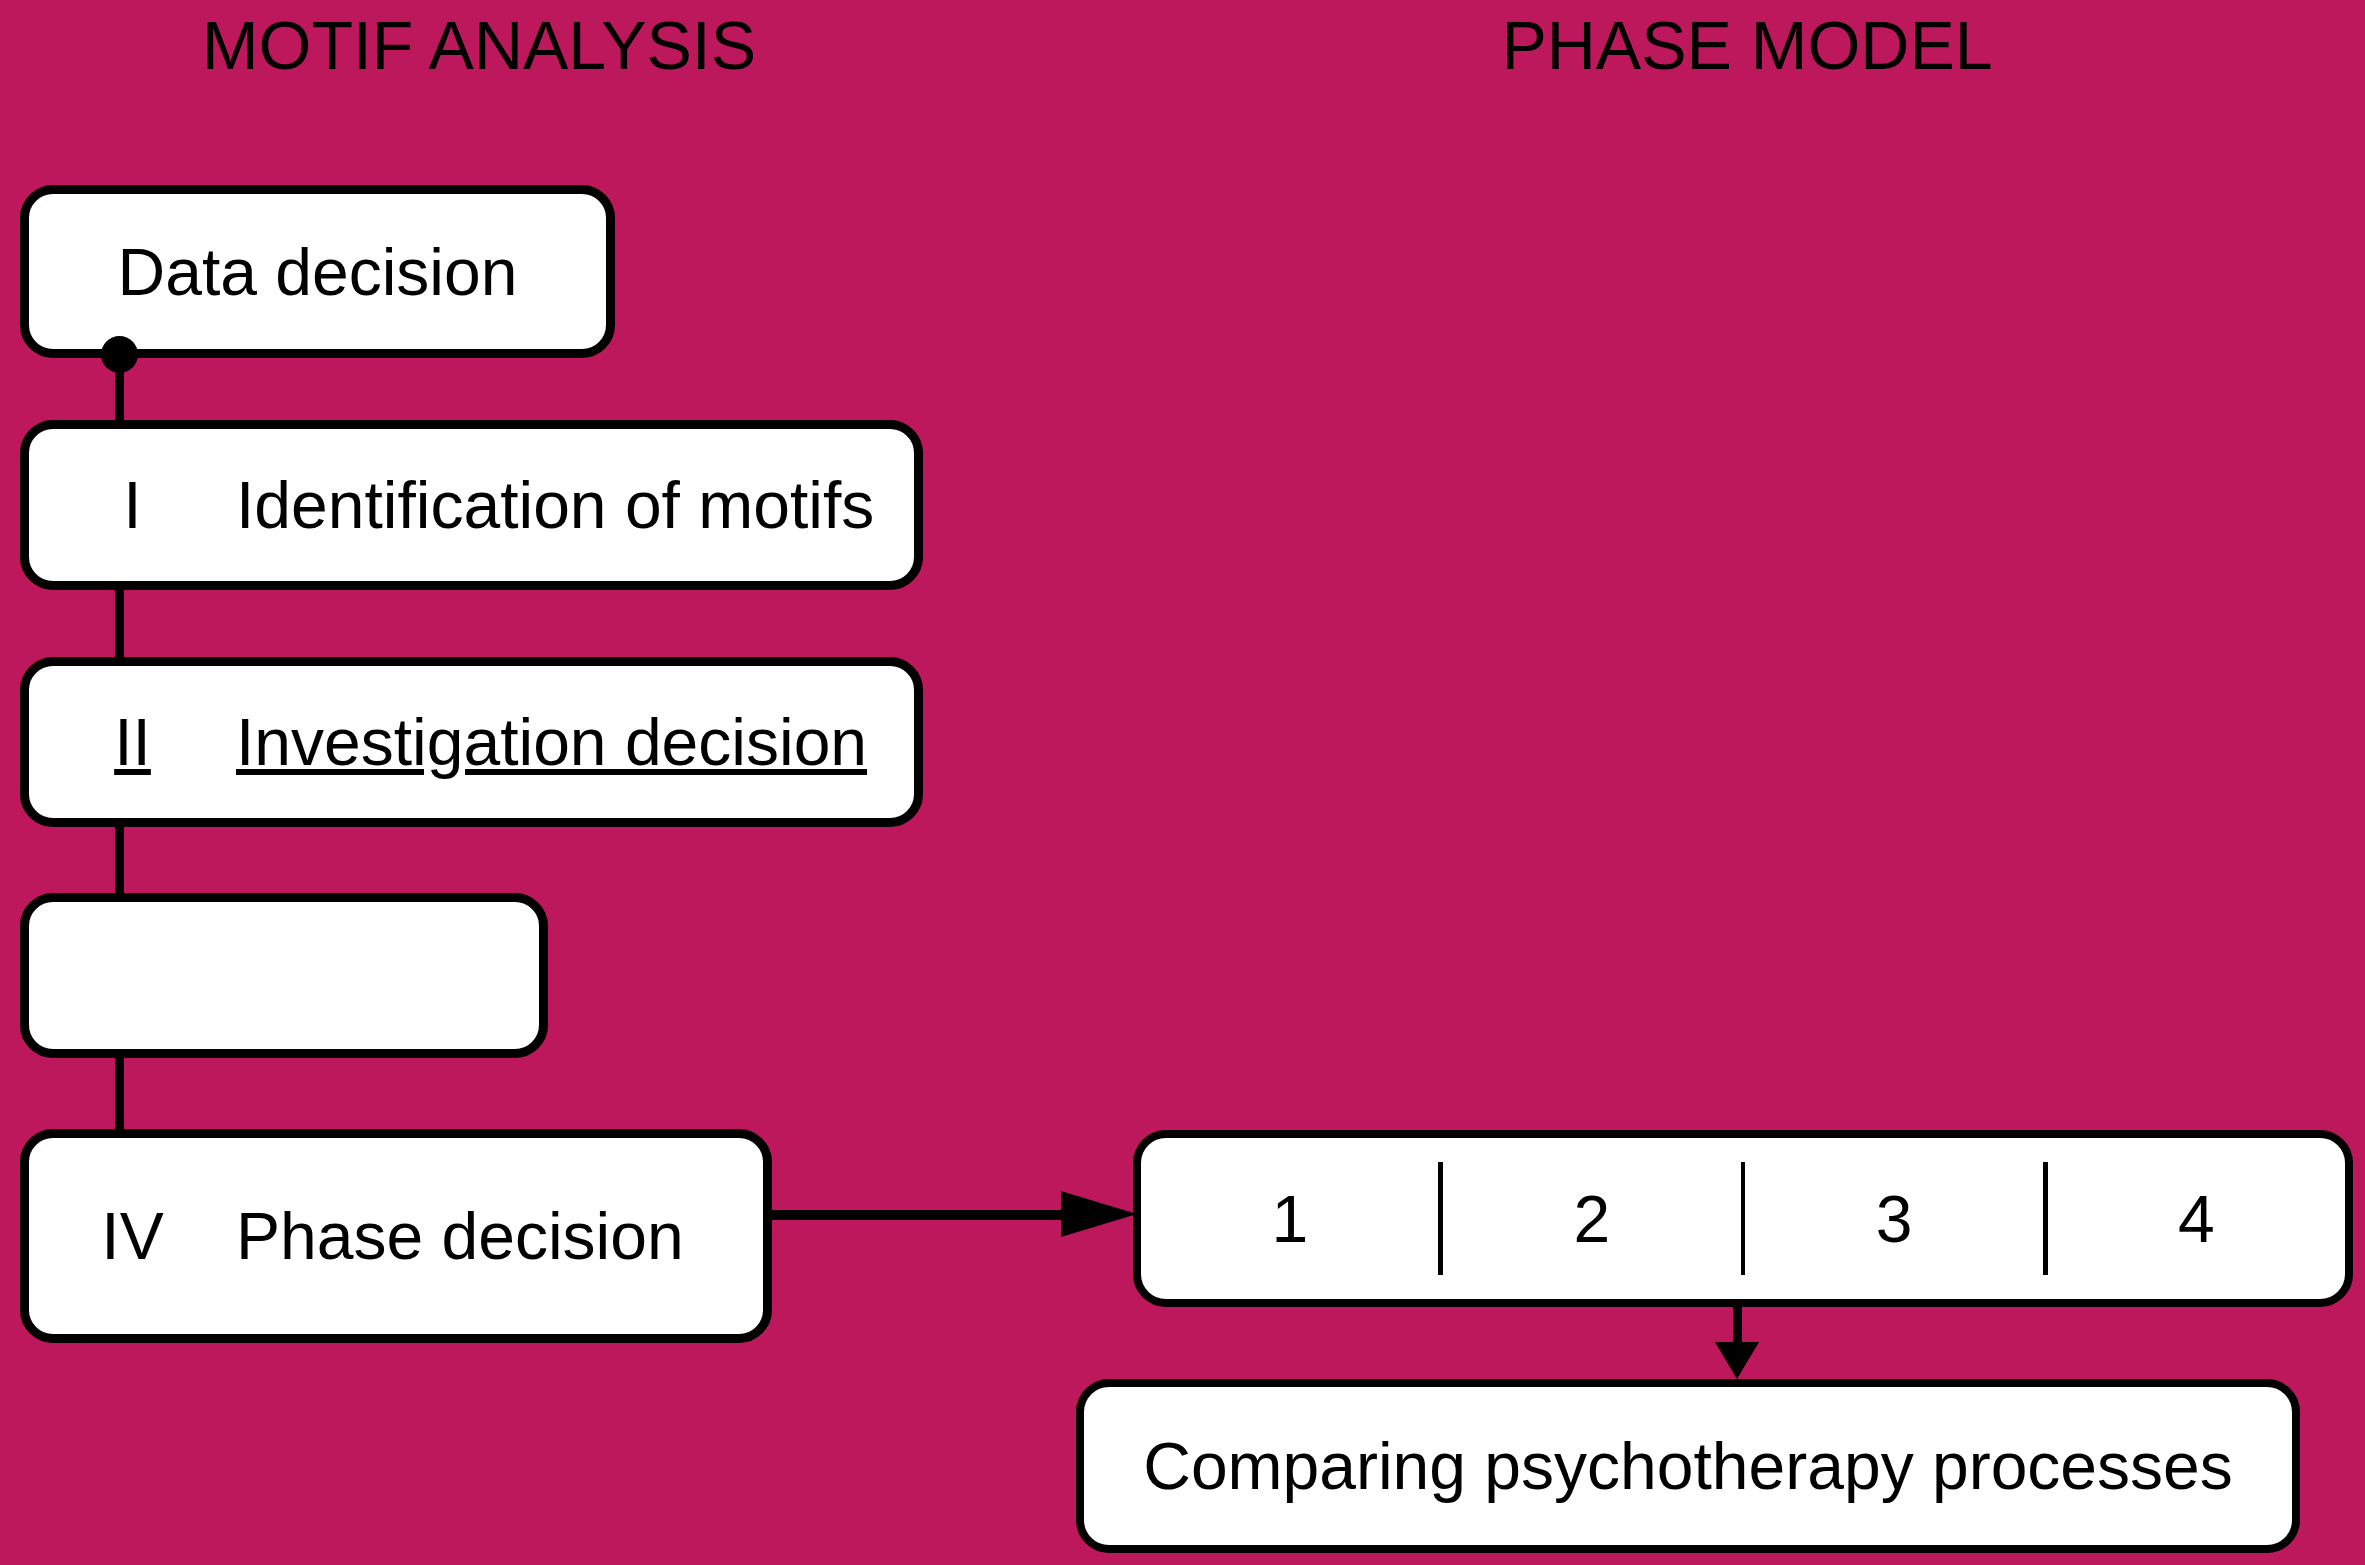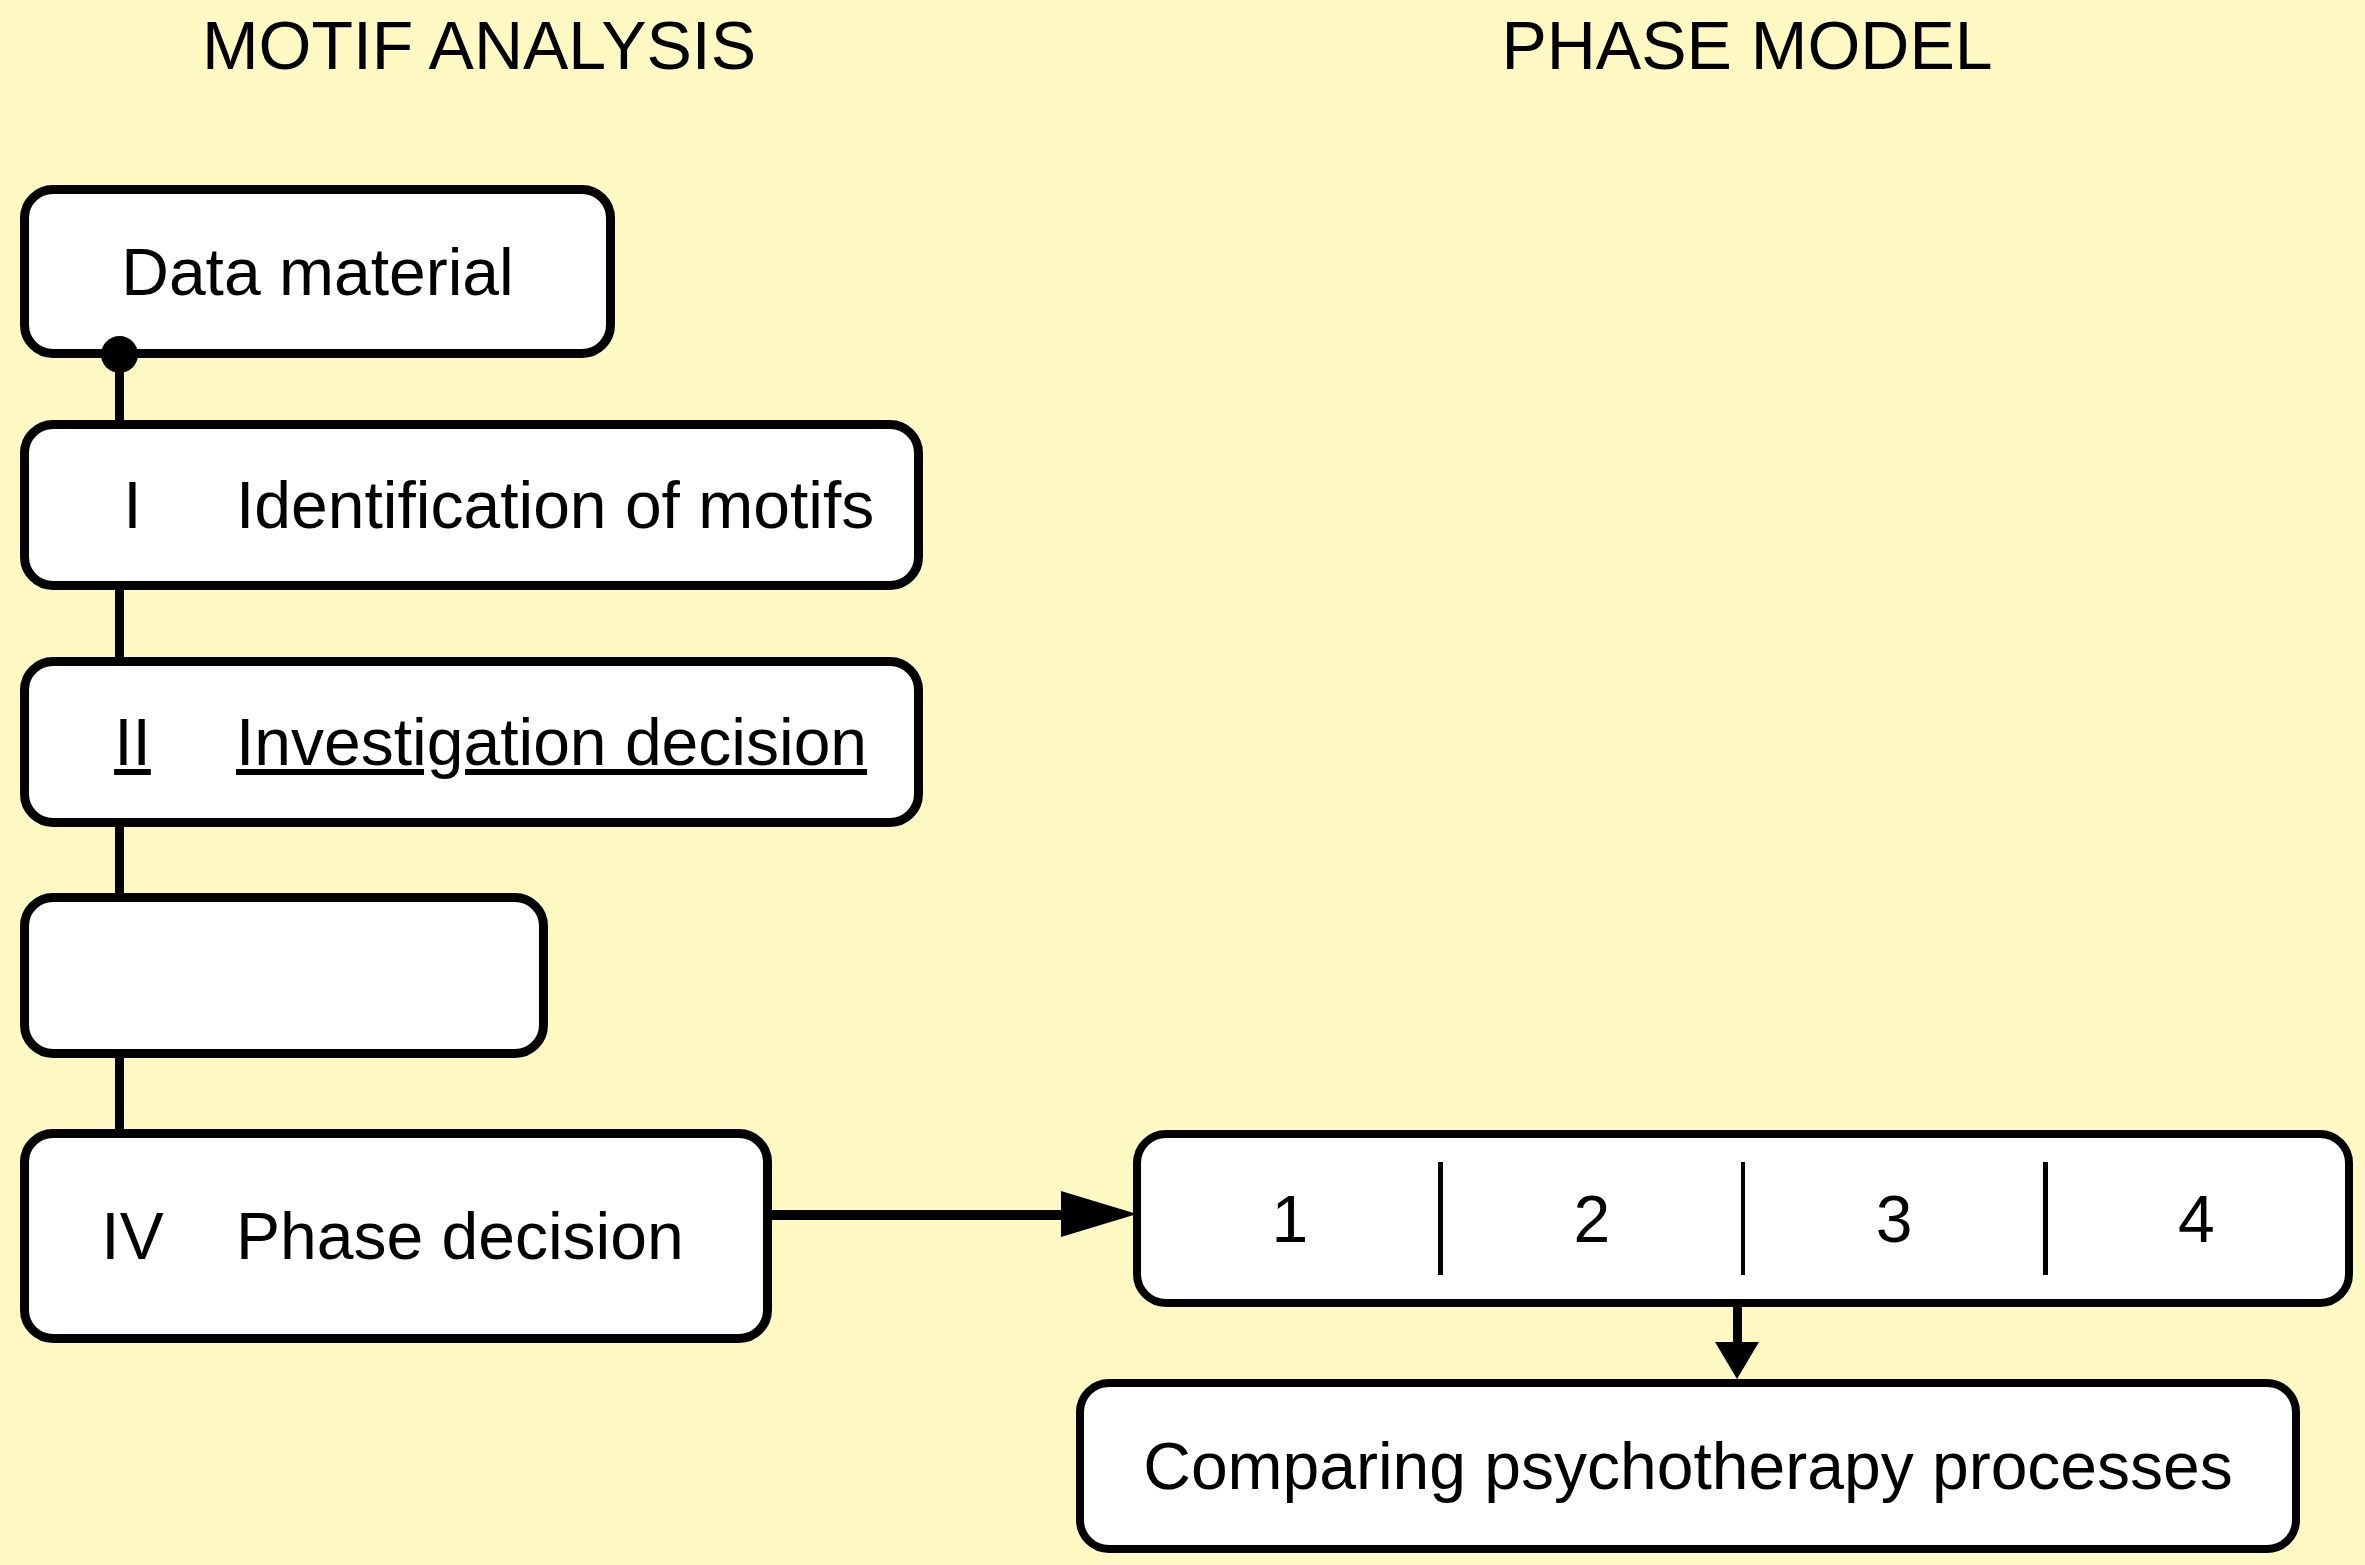--- a/index.html
+++ b/index.html
@@ -1,20 +1,20 @@
 <!DOCTYPE html>
 <html style="font-size:12.5px"><head>
 <meta charset="utf-8">
 <style>
   html, body { margin: 0; padding: 0; background: #ffffff; }
   #canvas {
     position: relative;
     width: 2366px;
     height: 1566px;
-    background: #fef9c3;
+    background: #be185d;
     font-family: "Liberation Sans", "DejaVu Sans", sans-serif;
     color: #000000;
     overflow: hidden;
   }
   .title {
     position: absolute;
     top: 6.2px;
     width: 624px;
     text-align: center;
     font-size: 68px;
@@ -133,21 +133,21 @@
 
   <div id="title-left" class="title">MOTIF ANALYSIS</div>
   <div id="title-right" class="title">PHASE MODEL</div>
 
   <div id="vline-1" class="vline"></div>
   <div id="vline-2" class="vline"></div>
   <div id="vline-3" class="vline"></div>
   <div id="vline-4" class="vline"></div>
 
   <div id="box-data" class="box">
-    <span>Data material</span>
+    <span>Data decision</span>
   </div>
 
   <div id="junction-dot"></div>
 
   <div id="box-step-1" class="box">
     <span class="step-numeral">I</span>
     <span class="step-label">Identification of motifs</span>
   </div>
   <div id="box-step-2" class="box">
     <span class="step-numeral">II</span>

